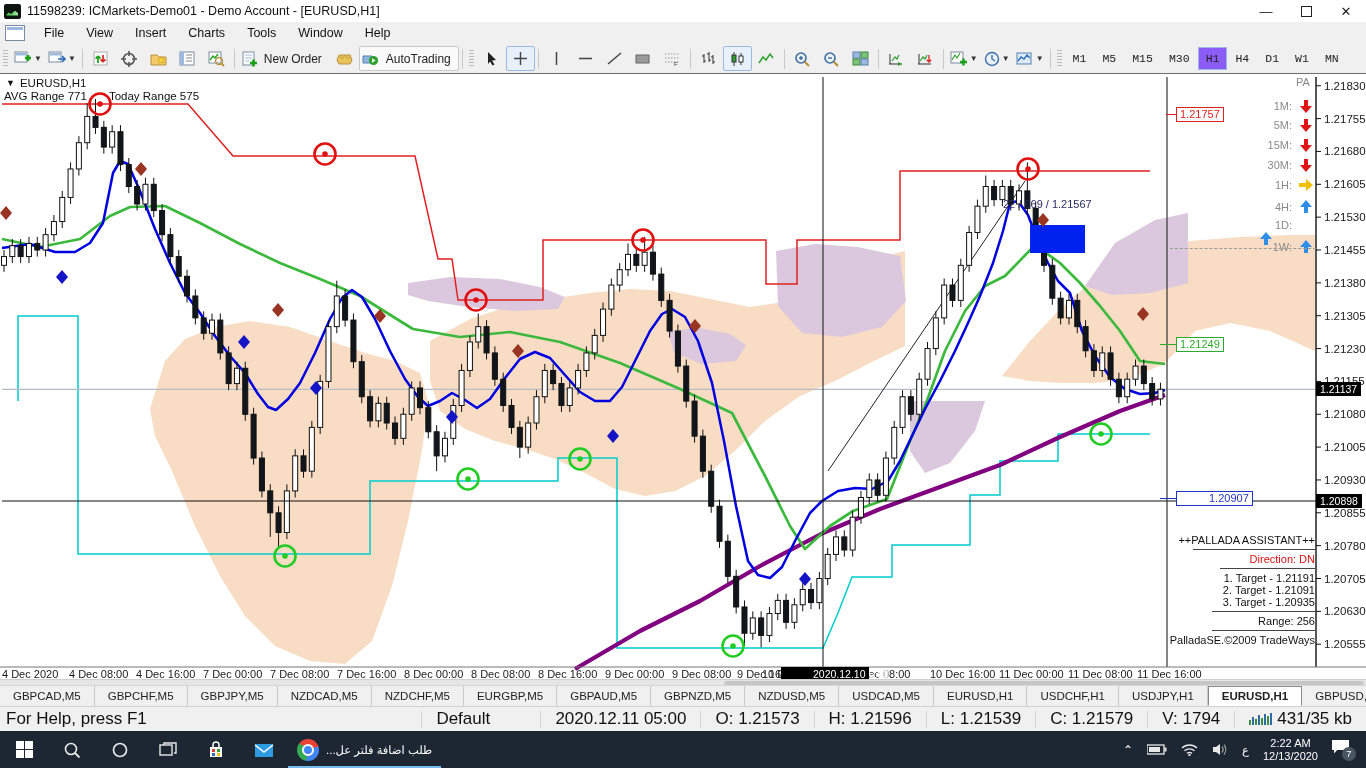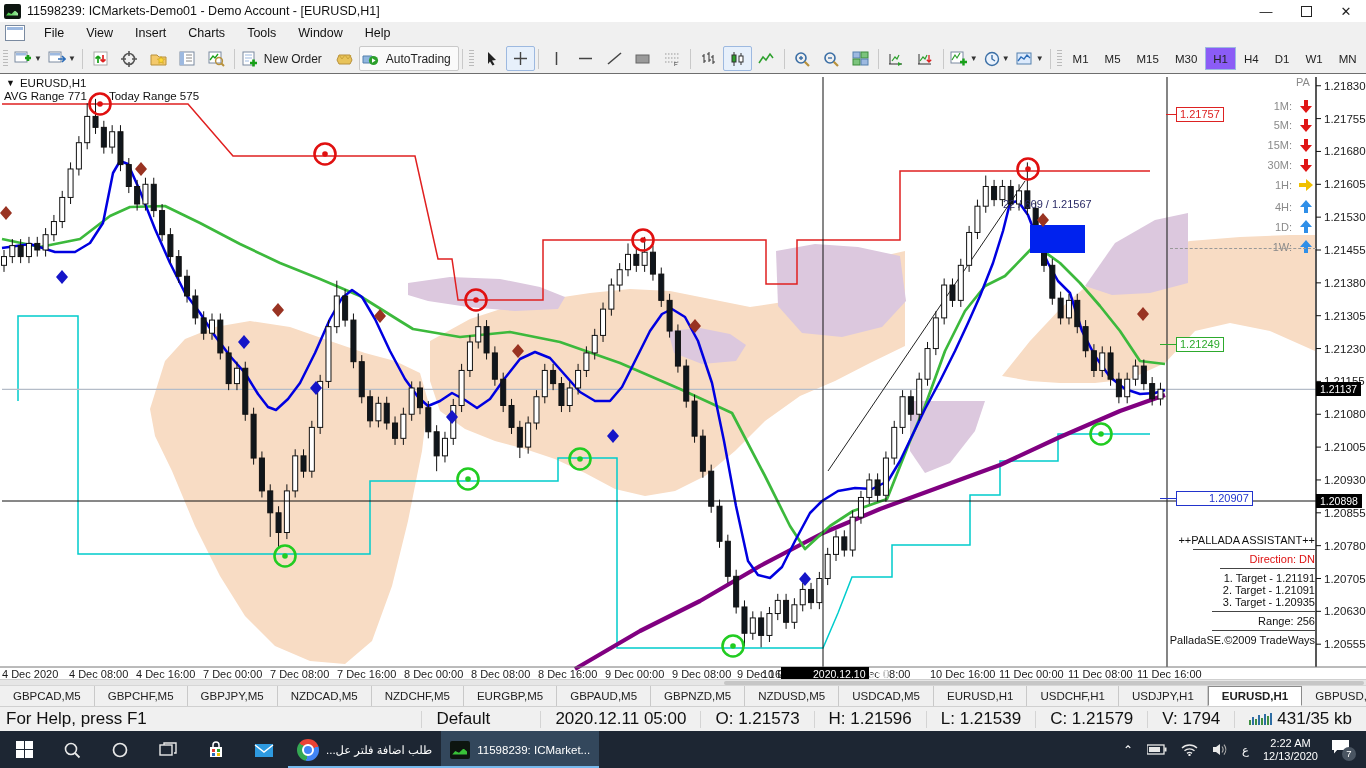--- a/index.html
+++ b/index.html
@@ -304,21 +304,21 @@
     </span>
   <span class="tbtn">
     <svg width="18" height="14">
         <rect x="1" y="1" width="14" height="11" fill="#dceafc" stroke="#5580ad"></rect>
         <path d="M2 9l3-4 3 2 3-4 3 3" fill="none" stroke="#2b6cb8" stroke-width="1.3"></path>
       </svg>
     <span class="caret">▼</span>
     </span>
   <span class="tsep"></span>
   <span class="grip"></span>
-  <span id="tf-buttons" style="display:flex;">
+  <span id="tf-buttons" style="display:flex;font-family:Liberation Mono, monospace;">
       <span class="tfbtn">M1</span>
       <span class="tfbtn">M5</span>
       <span class="tfbtn">M15</span>
       <span class="tfbtn">M30</span>
       <span class="tfbtn pressed">H1</span>
       <span class="tfbtn">H4</span>
       <span class="tfbtn">D1</span>
       <span class="tfbtn">W1</span>
       <span class="tfbtn">MN</span>
     </span>
@@ -773,21 +773,21 @@
         <svg width="16" height="16">
           <polygon points="15,8 8,2 8,6 1,6 1,10 8,10 8,14" fill="#f0c000"></polygon>
         </svg>
       </div>
       <div class="tf-panel-row" style="left: 1234px; top: 125px;">
         <span class="tf-lbl">4H:</span>
         <svg width="16" height="16">
           <polygon points="8,1 14,8 10,8 10,14 6,14 6,8 2,8" fill="#2f8fe8"></polygon>
         </svg>
       </div>
-      <div class="tf-panel-row" style="left: 1234px; top: 145px;">
+      <div class="tf-panel-row" style="left: 1234px; top: 145px; flex-direction: column;">
         <span class="tf-lbl">1D:</span>
         <svg width="16" height="16">
           <polygon points="8,1 14,8 10,8 10,14 6,14 6,8 2,8" fill="#2f8fe8"></polygon>
         </svg>
       </div>
       <div class="tf-panel-row" style="left: 1234px; top: 165px;">
         <span class="tf-lbl">1W:</span>
         <svg width="16" height="16">
           <polygon points="8,1 14,8 10,8 10,14 6,14 6,8 2,8" fill="#2f8fe8"></polygon>
         </svg>
@@ -903,25 +903,20 @@
     <svg width="20" height="16">
         <rect x="1" y="2" width="18" height="13" fill="#2e9ae0"></rect>
         <path d="M1 3l9 7 9-7" fill="none" stroke="#fff" stroke-width="1.4"></path>
       </svg>
     </span>
   <span class="tb-task">
     <span class="chrome-ball"></span>
     <span class="arab">طلب اضافة فلتر عل...</span>
     <span class="underline"></span>
     </span>
-  <span class="tb-task active">
-    <span class="mt4-mini"></span>
-    <span>11598239: ICMarket...</span>
-    <span class="underline"></span>
-    </span>
   <span class="tray">
     <span style="font-size:12px;">⌃</span>
     <svg width="20" height="11">
         <rect x="0" y="1" width="17" height="9" fill="none" stroke="#e8e8e8" stroke-width="1.3"></rect>
         <rect x="17.5" y="3.5" width="2" height="4" fill="#e8e8e8"></rect>
         <rect x="2" y="3" width="11" height="5" fill="#e8e8e8"></rect>
       </svg>
     <svg width="17" height="13">
         <path d="M1 5a11 11 0 0115 0M3.5 7.8a7.5 7.5 0 0110 0M6 10.4a4 4 0 015 0" fill="none" stroke="#e8e8e8" stroke-width="1.4"></path>
         <circle cx="8.5" cy="12" r="1.2" fill="#e8e8e8"></circle>

